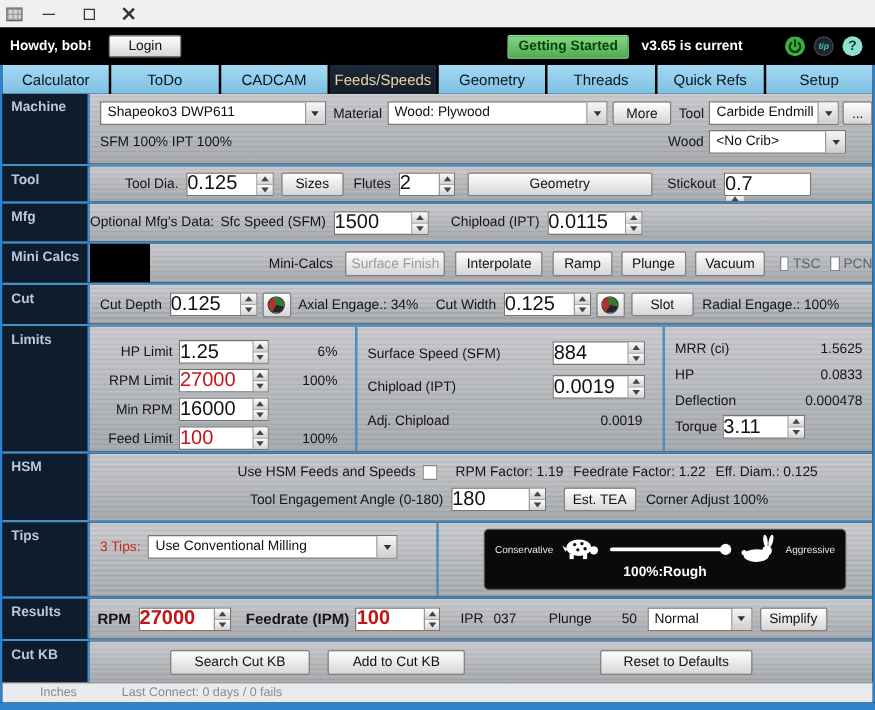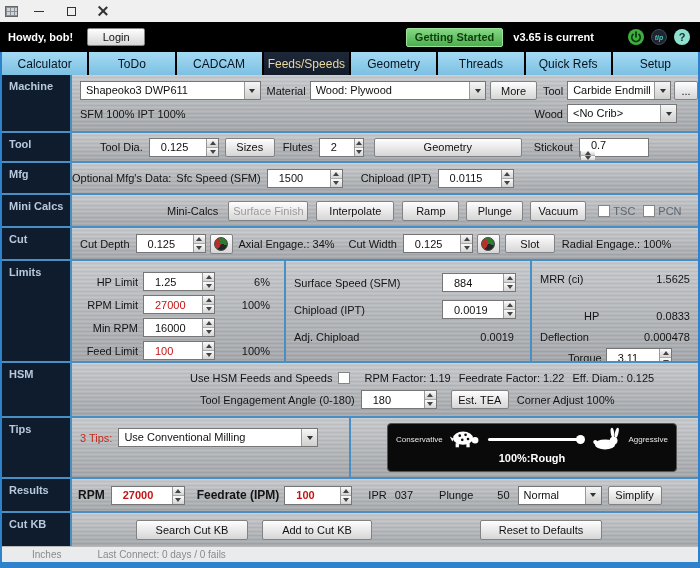--- a/index.html
+++ b/index.html
@@ -53,21 +53,21 @@
     background-color:#b4b7bb;
     background-image:linear-gradient(180deg, rgba(255,255,255,.25), rgba(0,0,0,.08)),
       repeating-linear-gradient(180deg, rgba(255,255,255,.10) 0 1px, rgba(0,0,0,0) 1px 2px, rgba(0,0,0,.06) 2px 3px, rgba(0,0,0,0) 3px 4px); }
   .hline { display:flex; align-items:center; }
   .lbl { font-size:11px; color:#141414; white-space:nowrap; }
   .lbl.bold { font-weight:bold; font-size:12px; }
   .red-txt { color:#c22a1e; }
 
   
   .spin { display:inline-flex; height:19px; background:#fff; border:1px solid #767676; }
-  .spin input { border:none; outline:none; width:100%; font-size:11px; padding:0 11px; color:#111; background:transparent; }
+  .spin input { border:none; outline:none; width:100%; font-size:16px; padding:0 0; color:#111; background:transparent; }
   .spin.red input { color:#c41414; }
   .spin .btns { display:flex; flex-direction:column; width:15px; border-left:1px solid #999; }
   .sb { flex:1; display:flex; align-items:center; justify-content:center; background:linear-gradient(#fbfbfb,#d4d4d4); }
   .sb + .sb { border-top:1px solid #aaa; }
   .sb::after { content:""; width:0; height:0; border-left:3px solid transparent; border-right:3px solid transparent; }
   .sb.up::after { border-bottom:4px solid #444; }
   .sb.down::after { border-top:4px solid #444; }
 
   
   .combo { display:inline-flex; height:19px; background:#fff; border:1px solid #767676; align-items:stretch; }
@@ -241,21 +241,21 @@
           <span class="spin" style="margin-left:6px;width:76px;">
               <input value="0.0115" style="">
               <span class="btns">
                 <span class="sb up"></span>
                 <span class="sb down"></span>
               </span>
             </span>
         </div>
       </div>
 
-      <div class="row" style="height:33px;">
+      <div class="row" style="height:33px;gap:48px;">
         <div class="side">Mini Calcs</div>
         <div class="content hline">
           <span class="lbl" style="margin-left:95px;">Mini-Calcs</span>
           <button class="btn disabled" style="margin-left:10px;width:80px;height:20px;">Surface Finish</button>
           <button class="btn" style="margin-left:8px;width:78px;height:20px;">Interpolate</button>
           <button class="btn" style="margin-left:8px;width:57px;height:20px;">Ramp</button>
           <button class="btn" style="margin-left:7px;width:57px;height:20px;">Plunge</button>
           <button class="btn" style="margin-left:7px;width:56px;height:20px;">Vacuum</button>
           <span class="cb" style="margin-left:12px;"></span>
           <span class="lbl" style="margin-left:3px;color:#5c6670;">TSC</span>
@@ -369,29 +369,29 @@
               <div class="lim-row" style="margin-top:8px;">
                 <span class="lbl" style="margin-left:8px;">Adj. Chipload</span>
                 <span class="val" style="margin-left:auto;margin-right:16px;">0.0019</span>
               </div>
             </div>
             <div class="lim-col3">
               <div class="lim-row" style="margin-top:2px;">
                 <span class="lbl" style="margin-left:8px;">MRR (ci)</span>
                 <span class="val" style="margin-left:auto;margin-right:8px;">1.5625</span>
               </div>
-              <div class="lim-row" style="margin-top:18px;padding-left:44px;">
+              <div class="lim-row" style="margin-top:2px;">
                 <span class="lbl" style="margin-left:8px;">HP</span>
                 <span class="val" style="margin-left:auto;margin-right:8px;">0.0833</span>
               </div>
               <div class="lim-row" style="margin-top:2px;justify-content:space-between;">
                 <span class="lbl" style="margin-left:8px;">Deflection</span>
                 <span class="val" style="margin-left:auto;margin-right:8px;">0.000478</span>
               </div>
-              <div class="lim-row" style="margin-top:2px;margin-left:28px;">
+              <div class="lim-row" style="margin-top:2px;">
                 <span class="lbl" style="margin-left:8px;">Torque</span>
                 <span class="spin" style="margin-left:4px;width:66px;">
                     <input value="3.11" style="">
                     <span class="btns">
                       <span class="sb up"></span>
                       <span class="sb down"></span>
                     </span>
                   </span>
               </div>
             </div>

